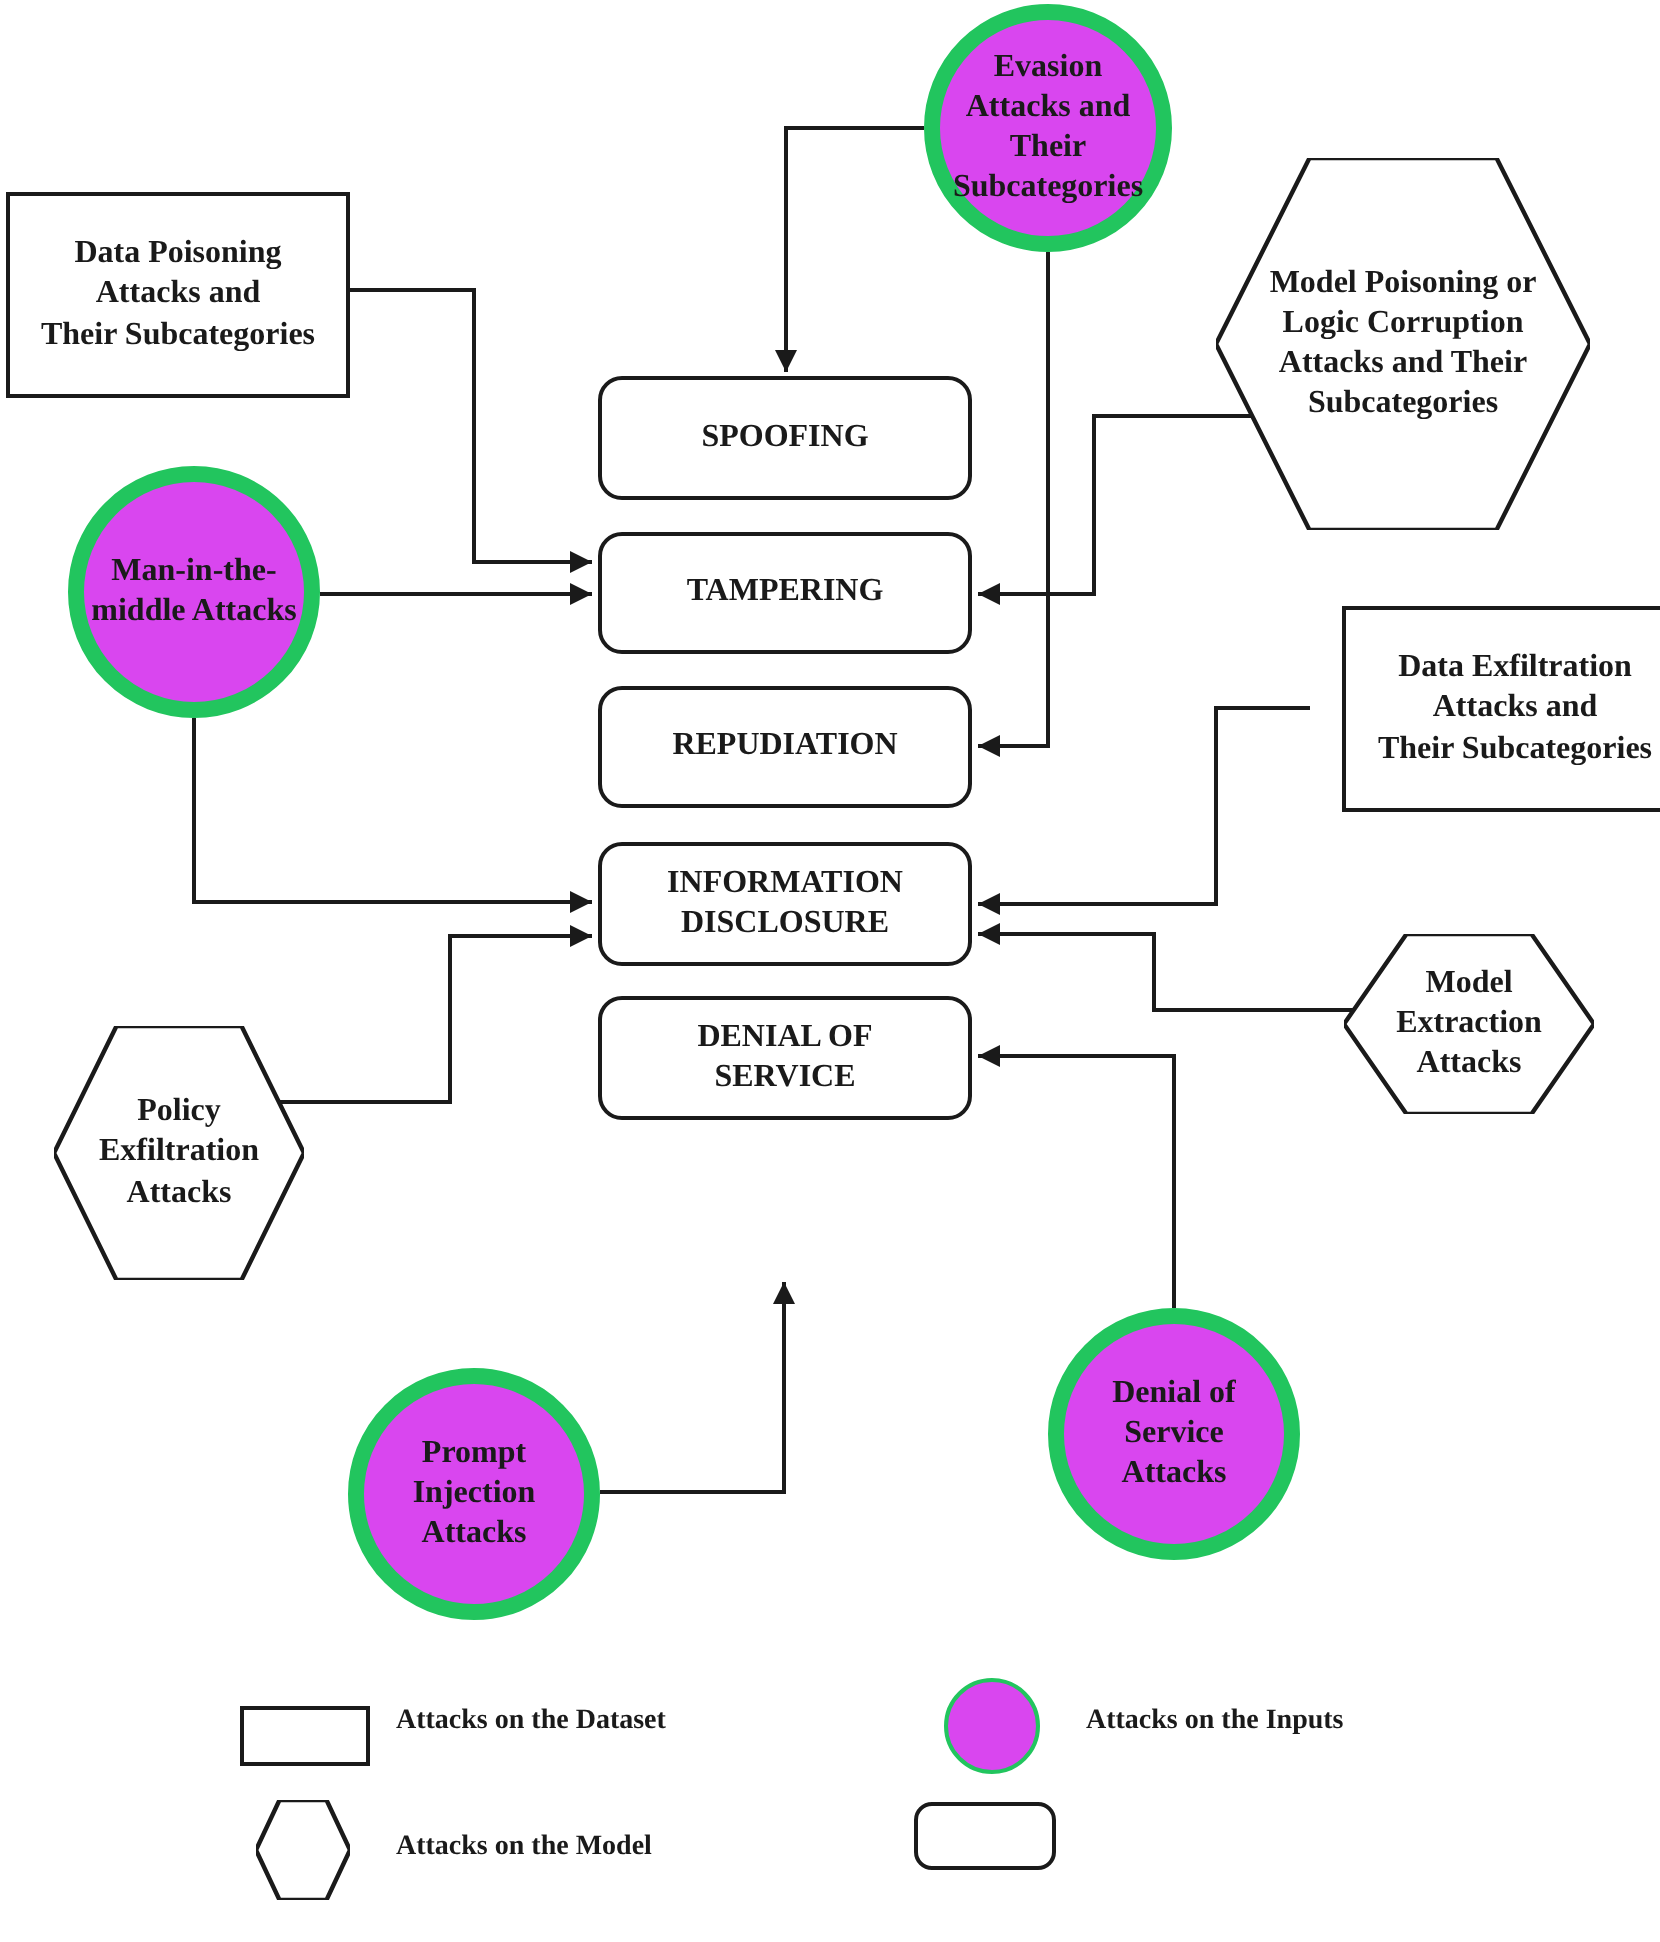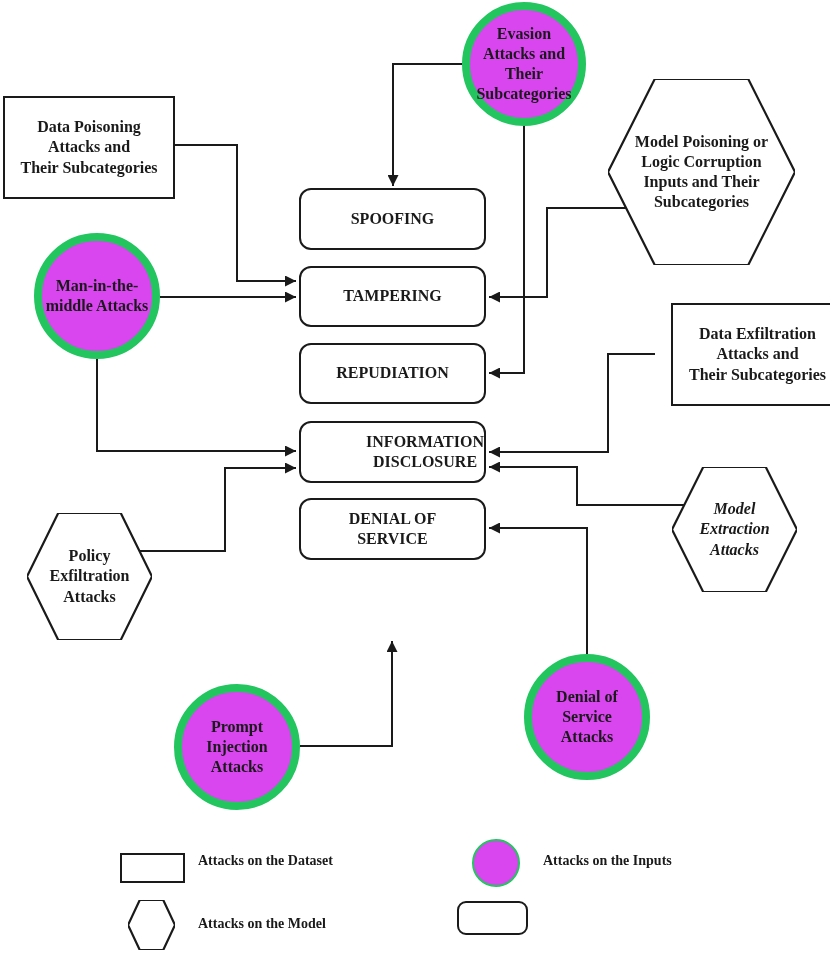--- a/index.html
+++ b/index.html
@@ -51,21 +51,21 @@
 
   <div class="node shape-stride" style="left:299px; top:188px; width:187px; height:62px;">
     <span class="lbl">SPOOFING</span>
   </div>
   <div class="node shape-stride" style="left:299px; top:266px; width:187px; height:61px;justify-content:center;">
     <span class="lbl">TAMPERING</span>
   </div>
   <div class="node shape-stride" style="left:299px; top:343px; width:187px; height:61px;">
     <span class="lbl">REPUDIATION</span>
   </div>
-  <div class="node shape-stride" style="left:299px; top:421px; width:187px; height:62px;justify-content:flex-end;">
+  <div class="node shape-stride" style="left:299px; top:421px; width:187px; height:62px;">
     <span class="lbl">INFORMATION
 DISCLOSURE</span>
   </div>
   <div class="node shape-stride" style="left:299px; top:498px; width:187px; height:62px;">
     <span class="lbl">DENIAL OF
 SERVICE</span>
   </div>
 
   <div class="node shape-circle" style="left:462px; top:2px; width:124px; height:124px;">
     <span class="lbl">Evasion
@@ -79,36 +79,36 @@
 Attacks and
 Their Subcategories</span>
   </div>
 
   <div class="node shape-hex" style="left:608px; top:79px; width:187px; height:186px;">
     <svg class="hexbg" viewBox="0 0 100 100" preserveAspectRatio="none">
       <polygon points="25,0 75,0 100,50 75,100 25,100 0,50"></polygon>
     </svg>
     <span class="lbl">Model Poisoning or
 Logic Corruption
-Inputs and Their
+Attacks and Their
 Subcategories</span>
   </div>
 
   <div class="node shape-circle" style="left:34px; top:233px; width:126px; height:126px;">
     <span class="lbl">Man-in-the-
 middle Attacks</span>
   </div>
 
   <div class="node shape-rect" style="left:655px; top:303px; width:173px; height:103px;margin-left:16px;">
     <span class="lbl">Data Exfiltration
 Attacks and
 Their Subcategories</span>
   </div>
 
-  <div class="node shape-hex" style="left:672px; top:467px; width:125px; height:125px;font-style:italic;">
+  <div class="node shape-hex" style="left:672px; top:467px; width:125px; height:90px;">
     <svg class="hexbg" viewBox="0 0 100 100" preserveAspectRatio="none">
       <polygon points="25,0 75,0 100,50 75,100 25,100 0,50"></polygon>
     </svg>
     <span class="lbl">Model
 Extraction
 Attacks</span>
   </div>
 
   <div class="node shape-hex" style="left:27px; top:513px; width:125px; height:127px;">
     <svg class="hexbg" viewBox="0 0 100 100" preserveAspectRatio="none">

